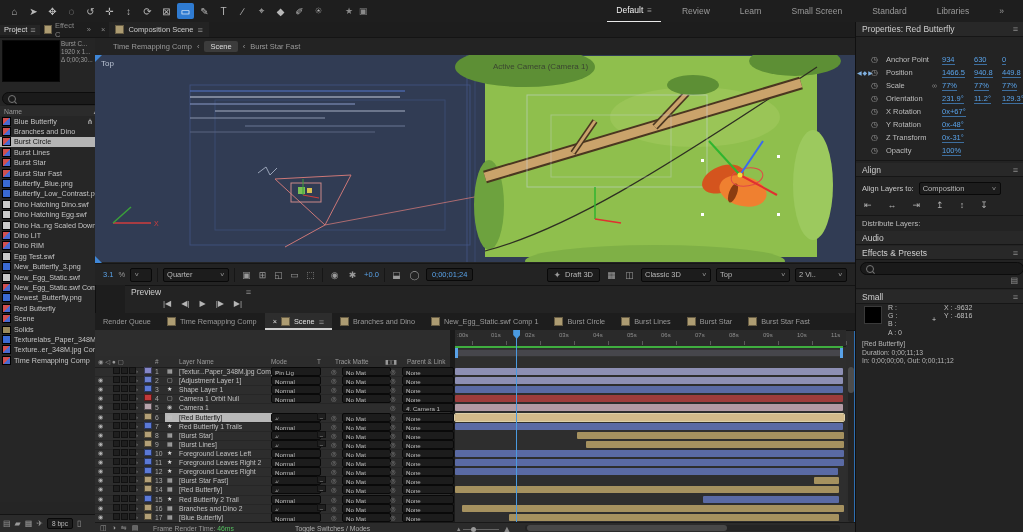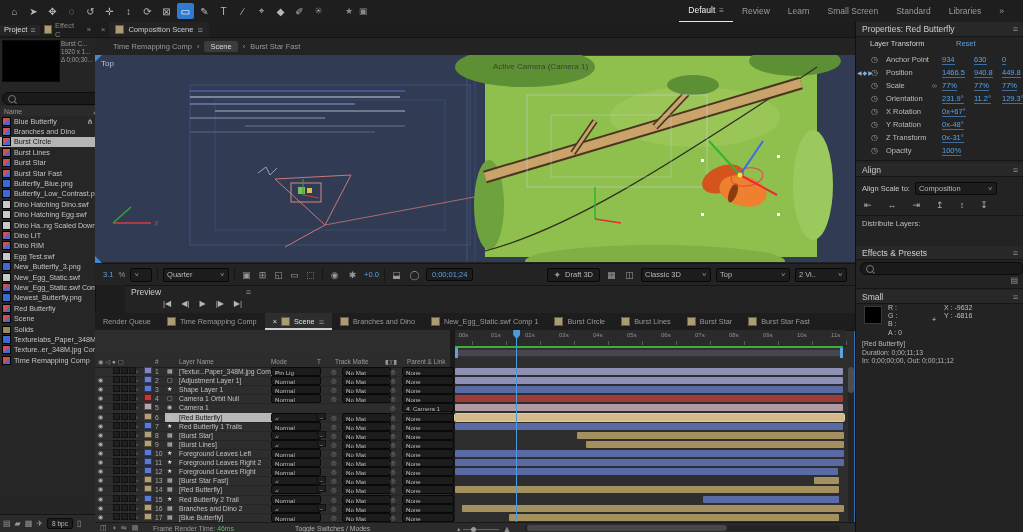--- a/index.html
+++ b/index.html
@@ -6,21 +6,21 @@
     font-family:"Liberation Sans",sans-serif;-webkit-font-smoothing:antialiased;}
   .abs{position:absolute;}
   #app{position:absolute;left:0;top:0;width:1023px;height:532px;background:#1d1d1d;color:#c8c8c8;font-size:8px;}
 
   
   #topbar{left:0;top:0;width:1023px;height:22px;background:#1e1e1e;border-bottom:1px solid #111;display:flex;align-items:center;}
   #tools{display:flex;align-items:center;padding-left:6px;gap:2px;}
   .tool{width:17px;height:16px;display:flex;align-items:center;justify-content:center;color:#b8b8b8;font-size:10px;border-radius:2px;}
   .tool.active{background:#2f7bd1;color:#fff;}
   #xtools{display:flex;gap:6px;margin-left:18px;color:#8a8a8a;font-size:9px;}
-  #workspaces{position:absolute;right:10px;top:0;height:22px;display:flex;align-items:center;gap:0;}
+  #workspaces{position:absolute;right:10px;top:0;height:22px;display:flex;align-items:center;gap:12px;}
   .ws{padding:0 9px;color:#9a9a9a;font-size:8.5px;height:22px;display:flex;align-items:center;gap:4px;}
   .ws.active{color:#f0f0f0;border-bottom:2px solid #e8e8e8;}
   .wsmenu{color:#9a9a9a;font-size:8px;}
 
   
   .phead{background:#282828;color:#cfcfcf;font-size:8.5px;display:flex;align-items:center;justify-content:space-between;padding:0 6px;border-bottom:1px solid #161616;}
   .menu-ic{color:#8a8a8a;font-size:9px;}
   .searchbox{background:#1a1a1a;border:1px solid #0c0c0c;border-radius:8px;color:#777;display:flex;align-items:center;padding:0 5px;font-size:8px;gap:3px;}
   .mag{width:6px;height:6px;border:1px solid #777;border-radius:50%;position:relative;display:inline-block;}
   .mag:after{content:"";position:absolute;width:3px;height:1px;background:#777;transform:rotate(45deg);left:5px;top:6px;}
@@ -470,24 +470,20 @@
         <span>|▶</span>
         <span>▶|</span>
       </div>
   </div>
 
   <div class="abs" id="rcol">
     <div class="phead rhead">
         <span>Properties: Red Butterfly</span>
         <span class="menu-ic">≡</span>
       </div>
-    <div id="lt-row">
-      <span class="abs" style="left:14px;color:#cfcfcf">Layer Transform</span>
-      <span class="abs blue" style="left:100px">Reset</span>
-    </div>
     <div id="props-rows">
         <div class="prow">
           <span class="sw">◷</span>
           <span class="lbl">Anchor Point</span>
           <span class="pval v0">934</span>
           <span class="pval v1">630</span>
           <span class="pval v2">0</span>
         </div>
         <div class="prow">
           <span class="knav">◀◆▶</span>
@@ -532,36 +528,39 @@
           <span class="lbl">Opacity</span>
           <span class="pval v0">100%</span>
         </div>
       </div>
     <div class="rdiv" style="top:138px"></div>
     <div class="phead rhead abs" style="left:0;top:141px;width:168px;box-sizing:border-box">
         <span>Align</span>
         <span class="menu-ic">≡</span>
       </div>
     <div class="abs" style="left:6px;top:160px;font-size:7.5px;display:flex;gap:5px;align-items:center">
-      <span>Align Scale to:</span>
+      <span>Align Layers to:</span>
       <span class="dd" style="width:74px;height:11px">
           <span>Composition</span>
           <span class="ar">∨</span>
         </span>
     </div>
     <div id="align-icons" style="top:178px">
         <span>⇤</span>
         <span>↔</span>
         <span>⇥</span>
         <span>↥</span>
         <span>↕</span>
         <span>↧</span>
       </div>
     <div class="rdiv" style="top:193px"></div>
     <div class="abs" style="left:6px;top:197px;font-size:7.5px;color:#bdbdbd">Distribute Layers:</div>
+    <div class="phead rhead abs" style="left:0;top:209px;width:168px;box-sizing:border-box">
+        <span>Audio</span>
+      </div>
     <div class="phead rhead abs" style="left:0;top:224px;width:168px;box-sizing:border-box">
         <span>Effects &amp; Presets</span>
         <span class="menu-ic">≡</span>
       </div>
     <div class="searchbox abs" style="left:4px;top:240px;width:152px;height:11px">
         <span class="mag"></span>
       </div>
     <div class="abs" style="left:0;top:254px;width:168px;height:12px;border-bottom:1px solid #161616">
         <span class="abs" style="right:6px;color:#9a9a9a">▤</span>
       </div>

